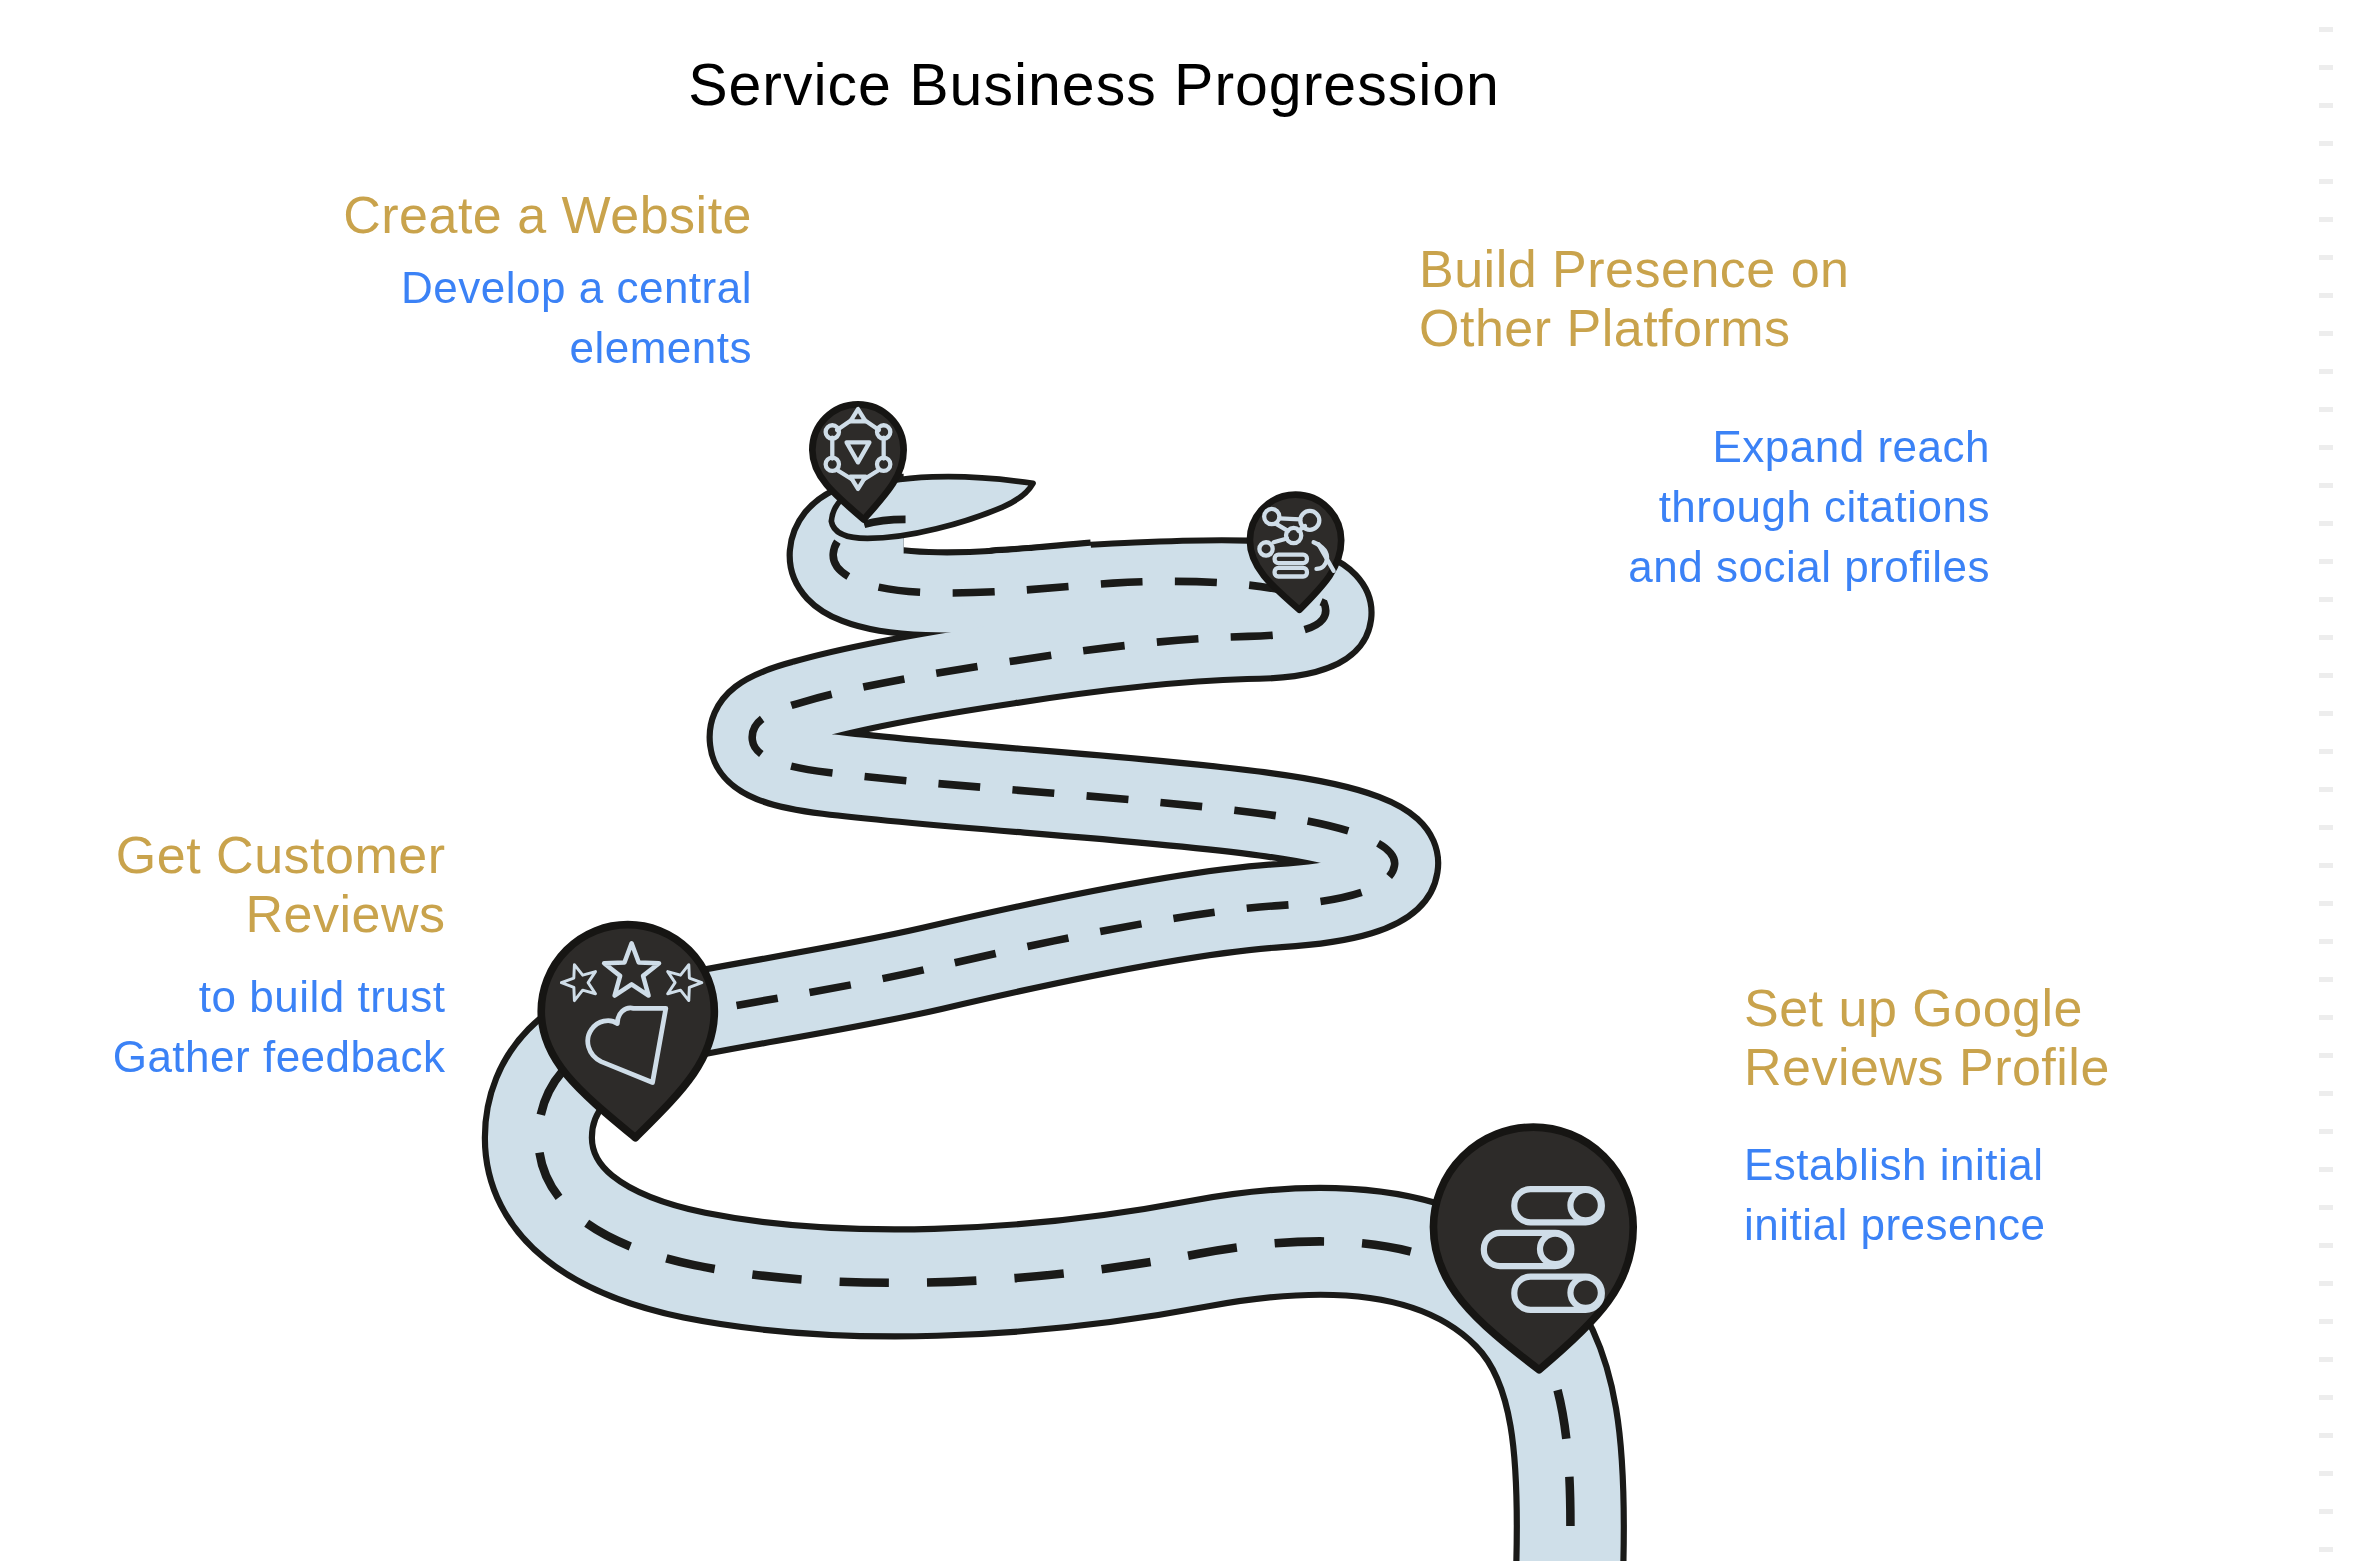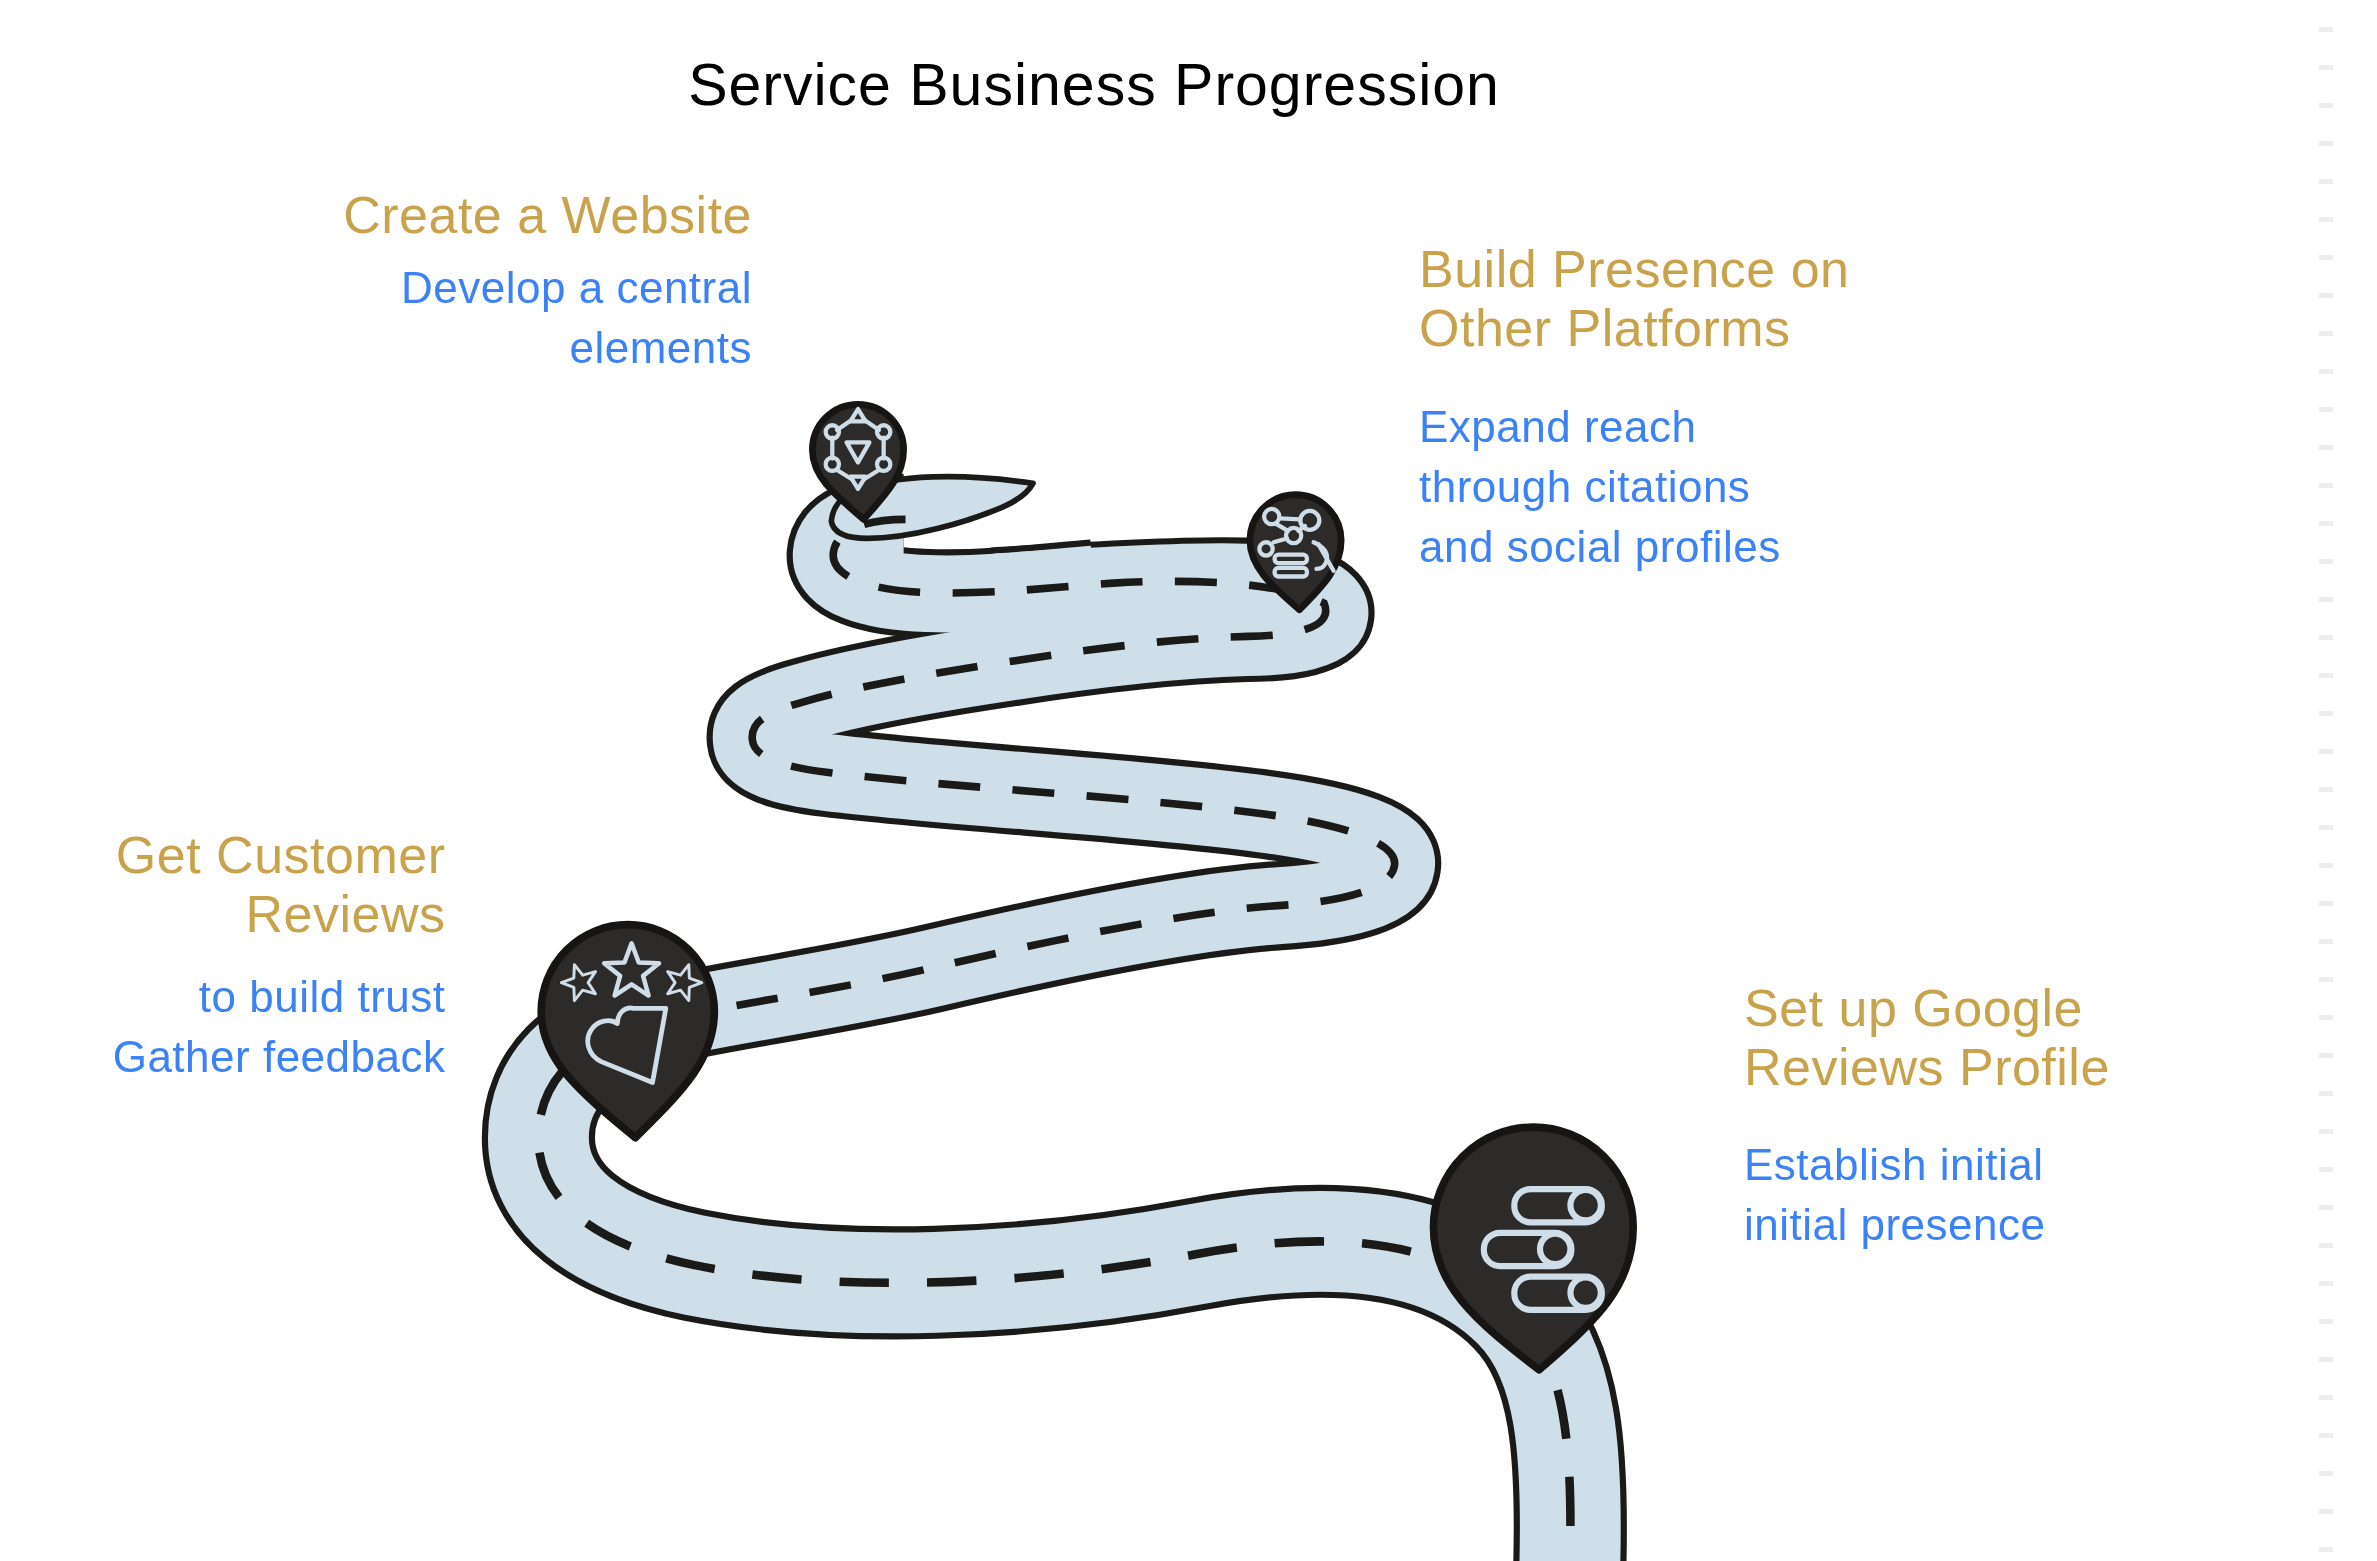--- a/index.html
+++ b/index.html
@@ -18,21 +18,21 @@
     color:#000000;
   }
   .milestone{position:absolute;}
   .ms-heading{font-size:52px;line-height:59px;color:#c9a34c;letter-spacing:0.5px;}
   .ms-body{font-size:44px;line-height:60px;color:#3b82f6;letter-spacing:0.5px;}
   .align-right{text-align:right;}
   .align-left{text-align:left;}
   #m1{left:219px;top:186px;width:533px;}
   #m1 .ms-body{margin-top:13.3px;}
   #m2{left:1419px;top:240px;width:571px;}
-  #m2 .ms-body{margin-top:39px;}
+  #m2 .ms-body{margin-top:59px;text-align:right;}
   #m3{left:28.5px;top:826px;width:417px;}
   #m3 .ms-body{margin-top:23px;}
   #m4{left:1744px;top:979px;width:590px;}
   #m4 .ms-body{margin-top:38px;}
   .edge-ticks{
     position:absolute;left:2319px;top:27px;width:14.3px;height:1531px;
     background:repeating-linear-gradient(to bottom,#ededed 0px,#ededed 4.8px,transparent 4.8px,transparent 38px);
   }
 </style>
 </head>

